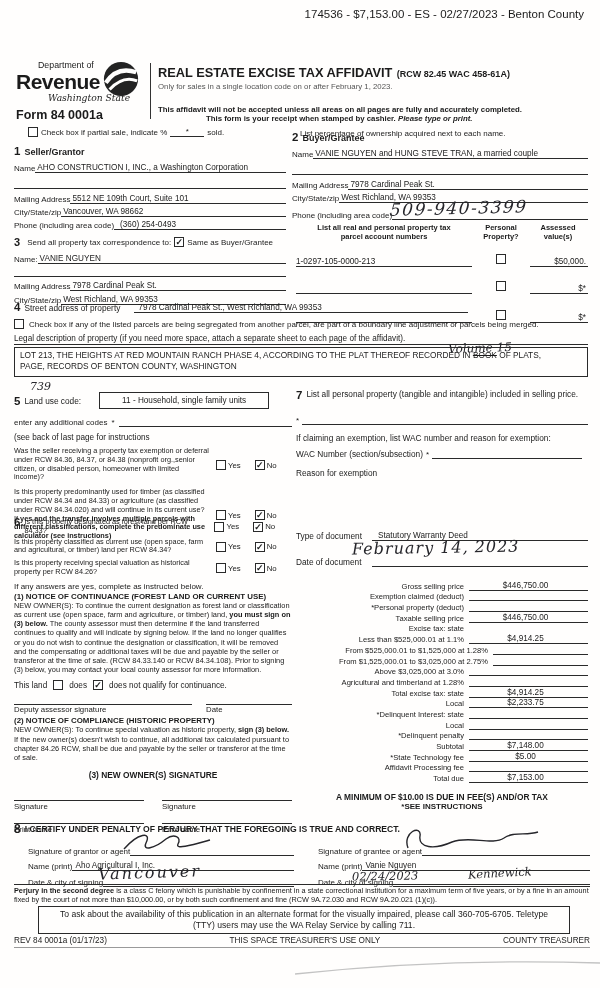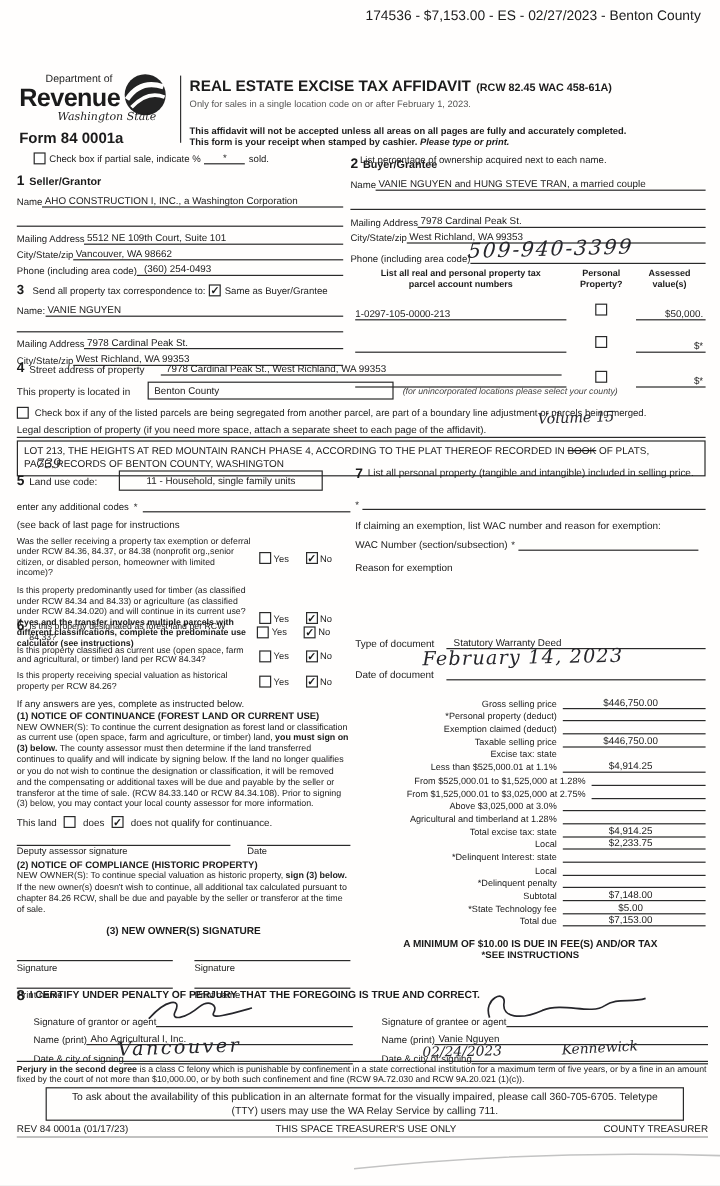--- a/index.html
+++ b/index.html
@@ -55,21 +55,21 @@
 
   <div class="abs" style="left:150px;top:63px;height:56px;border-left:1.5px solid #333;"></div>
 
   <div class="abs" style="left:158px;top:63px;width:430px;">
     <div>
       <span class="b" style="font-size:12.8px;">REAL ESTATE EXCISE TAX AFFIDAVIT</span>
       <span class="b" style="font-size:9px;">(RCW 82.45 WAC 458-61A)</span>
     </div>
     <div class="gray" style="font-size:7.8px;margin-top:1px;">Only for sales in a single location code on or after February 1, 2023.</div>
     <div class="b" style="font-size:7.8px;margin-top:14px;">This affidavit will not be accepted unless all areas on all pages are fully and accurately completed.</div>
-    <div style="font-size:7.8px;">
+    <div style="font-size:7.8px;margin-left:48px;">
       <span class="b">This form is your receipt when stamped by cashier.</span>
       <span class="b it">Please type or print.</span>
     </div>
   </div>
 
   <div class="abs row" style="left:28px;top:127px;width:260px;gap:3px;align-items:center;">
     <span class="cb"></span>
     <span class="lbl">Check box if partial sale, indicate %</span>
     <span class="u" style="width:34px;text-align:center;font-size:8px;">*</span>
     <span class="lbl">sold.</span>
@@ -167,25 +167,20 @@
       <div style="width:58px;text-align:center;"><span class="cb"></span></div>
       <div class="u val" style="width:56px;text-align:right;padding-right:2px;">$*</div>
     </div>
   </div>
 
   <div class="abs" style="left:14px;top:301px;width:574px;">
     <div class="row" style="align-items:flex-end;">
       <span class="num">4</span>
       <span class="lbl" style="font-size:8.3px;">Street address of property</span>
       <span class="u val" style="width:330px;margin-left:14px;padding-left:4px;">7978 Cardinal Peak St., West Richland, WA 99353</span>
-    </div>
-    <div class="row" style="margin-top:5px;align-items:center;">
-      <span class="lbl" style="font-size:8.3px;">This property is located in</span>
-      <span class="val" style="width:198px;margin-left:14px;border:1px solid #2a2a2a;padding:2px 0 2px 5px;">Benton County</span>
-      <span class="small-it" style="margin-left:8px;">(for unincorporated locations please select your county)</span>
     </div>
     <div class="row" style="margin-top:6px;align-items:center;gap:5px;">
       <span class="cb"></span>
       <span class="lbl">Check box if any of the listed parcels are being segregated from another parcel, are part of a boundary line adjustment or parcels being merged.</span>
     </div>
     <div class="row" style="margin-top:5px;">
       <span class="lbl u" style="font-size:8.2px;flex:1;padding-bottom:1px;">Legal description of property (if you need more space, attach a separate sheet to each page of the affidavit).</span>
     </div>
     <div style="border:1.2px solid #2a2a2a;margin-top:2px;padding:2px 5px 4px 5px;font-size:8.3px;line-height:11px;">
       <span>LOT 213, THE HEIGHTS AT RED MOUNTAIN RANCH PHASE 4, ACCORDING TO THE PLAT THEREOF RECORDED IN </span><span style="text-decoration:line-through;">BOOK</span><span> OF PLATS,</span>
@@ -351,25 +346,25 @@
     <div class="row" style="margin-top:12px;height:14px;">
       <span class="lbl" style="font-size:8.3px;width:76px;">Date of document</span>
       <span class="fill"></span>
     </div>
     <div style="margin-top:13px;">
       <div class="mrow">
           <div class="ml">Gross selling price</div>
           <div class="mv">$446,750.00</div>
         </div>
       <div class="mrow">
+          <div class="ml">Exemption claimed (deduct)</div>
+          <div class="mv"></div>
+        </div>
+      <div class="mrow">
           <div class="ml">*Personal property (deduct)</div>
-          <div class="mv"></div>
-        </div>
-      <div class="mrow">
-          <div class="ml">Exemption claimed (deduct)</div>
           <div class="mv"></div>
         </div>
       <div class="mrow">
           <div class="ml">Taxable selling price</div>
           <div class="mv">$446,750.00</div>
         </div>
       <div class="mrow">
           <div class="ml">Excise tax:  state</div>
           <div class="mv noline"></div>
         </div>
@@ -413,20 +408,24 @@
           <div class="ml">*Delinquent penalty</div>
           <div class="mv"></div>
         </div>
       <div class="mrow">
           <div class="ml">Subtotal</div>
           <div class="mv">$7,148.00</div>
         </div>
       <div class="mrow">
           <div class="ml">*State Technology fee</div>
           <div class="mv">$5.00</div>
+        </div>
+      <div class="mrow">
+          <div class="ml">Affidavit Processing fee</div>
+          <div class="mv"></div>
         </div>
       <div class="mrow">
           <div class="ml">Total due</div>
           <div class="mv">$7,153.00</div>
         </div>
     </div>
     <div class="b" style="font-size:8.4px;text-align:center;margin-top:9px;">A MINIMUM OF $10.00 IS DUE IN FEE(S) AND/OR TAX</div>
     <div class="b" style="font-size:8px;text-align:center;">*SEE INSTRUCTIONS</div>
   </div>
 

